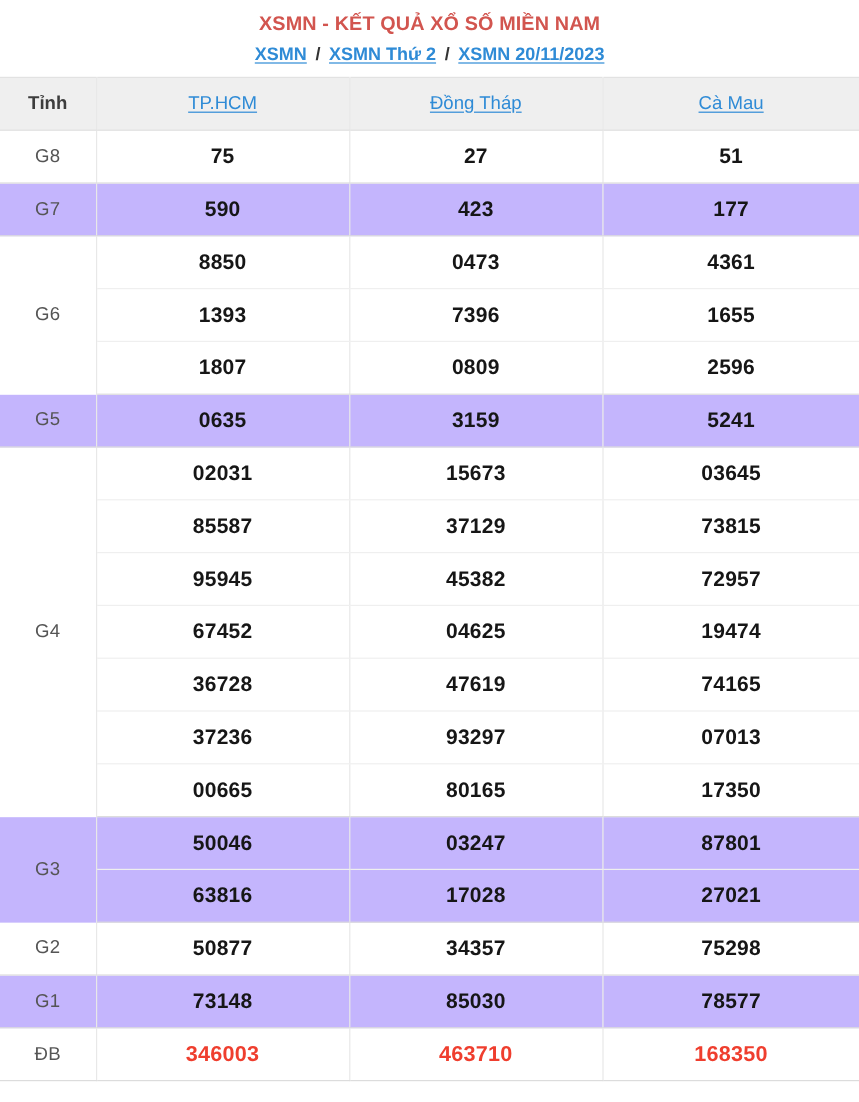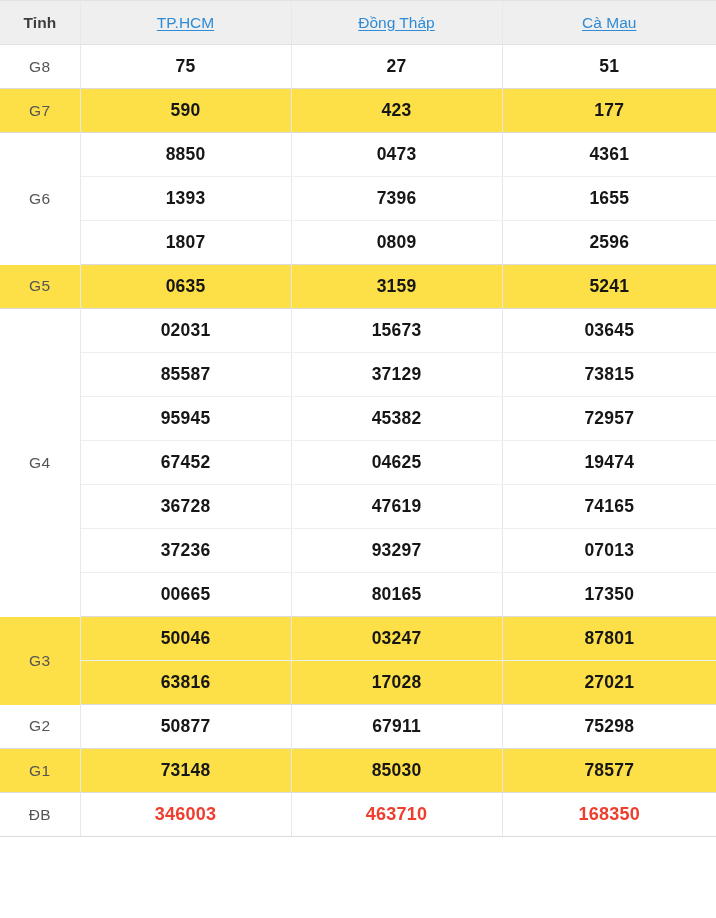--- a/index.html
+++ b/index.html
@@ -103,21 +103,21 @@
     letter-spacing: 0.2px;
   }
   tbody td.prize-label {
     font-size: 15.5px;
     font-weight: 400;
     color: #555;
     letter-spacing: 0.3px;
   }
 
   
-  tr.shade td { background: #fde047; }
+  tr.shade td { background: #c4b5fd; }
   tr.plain td { background: #ffffff; }
 
   
   tr.grp-end > td { border-bottom: 1px solid #dcdcdc; }
   tr.sub > td.num { border-bottom: 1px solid #efefef; }
   tr.grp-end > td.num { border-bottom: 1px solid #dcdcdc; }
 
   td.db-label {
     color: #ef3e2e;
     font-size: 15.5px;
@@ -131,20 +131,30 @@
 
   
   tr.h-single > td { height: 44px; }
   tr.h-sub > td    { height: 44px; margin-top: 20px; }
 </style>
 </head>
 <body>
 
 <div class="page">
 
+  <div class="result-header">
+    <div class="result-title">XSMN - KẾT QUẢ XỔ SỐ MIỀN NAM</div>
+    <div class="breadcrumb">
+      <a href="#">XSMN</a>
+      <span class="crumb-sep">/</span>
+      <a href="#">XSMN Thứ 2</a>
+      <span class="crumb-sep">/</span>
+      <a href="#">XSMN 20/11/2023</a>
+    </div>
+  </div>
 
   <table class="kq">
     <colgroup>
       <col class="c-prov">
         <col class="c-1">
         <col class="c-2">
         <col class="c-3">
     </colgroup>
     <thead>
       <tr>
@@ -238,21 +248,21 @@
           <td class="num">87801</td>
         </tr>
         <tr class="shade h-sub sub grp-end">
           <td class="num">63816</td>
           <td class="num">17028</td>
           <td class="num">27021</td>
         </tr>
         <tr class="plain h-single grp-end">
           <td rowspan="1" class="prize-label">G2</td>
           <td class="num">50877</td>
-          <td class="num">67911</td>
+          <td class="num">34357</td>
           <td class="num">75298</td>
         </tr>
         <tr class="shade h-single grp-end">
           <td rowspan="1" class="prize-label">G1</td>
           <td class="num">73148</td>
           <td class="num">85030</td>
           <td class="num">78577</td>
         </tr>
         <tr class="plain h-single grp-end">
           <td rowspan="1" class="prize-label db-label">ĐB</td>

